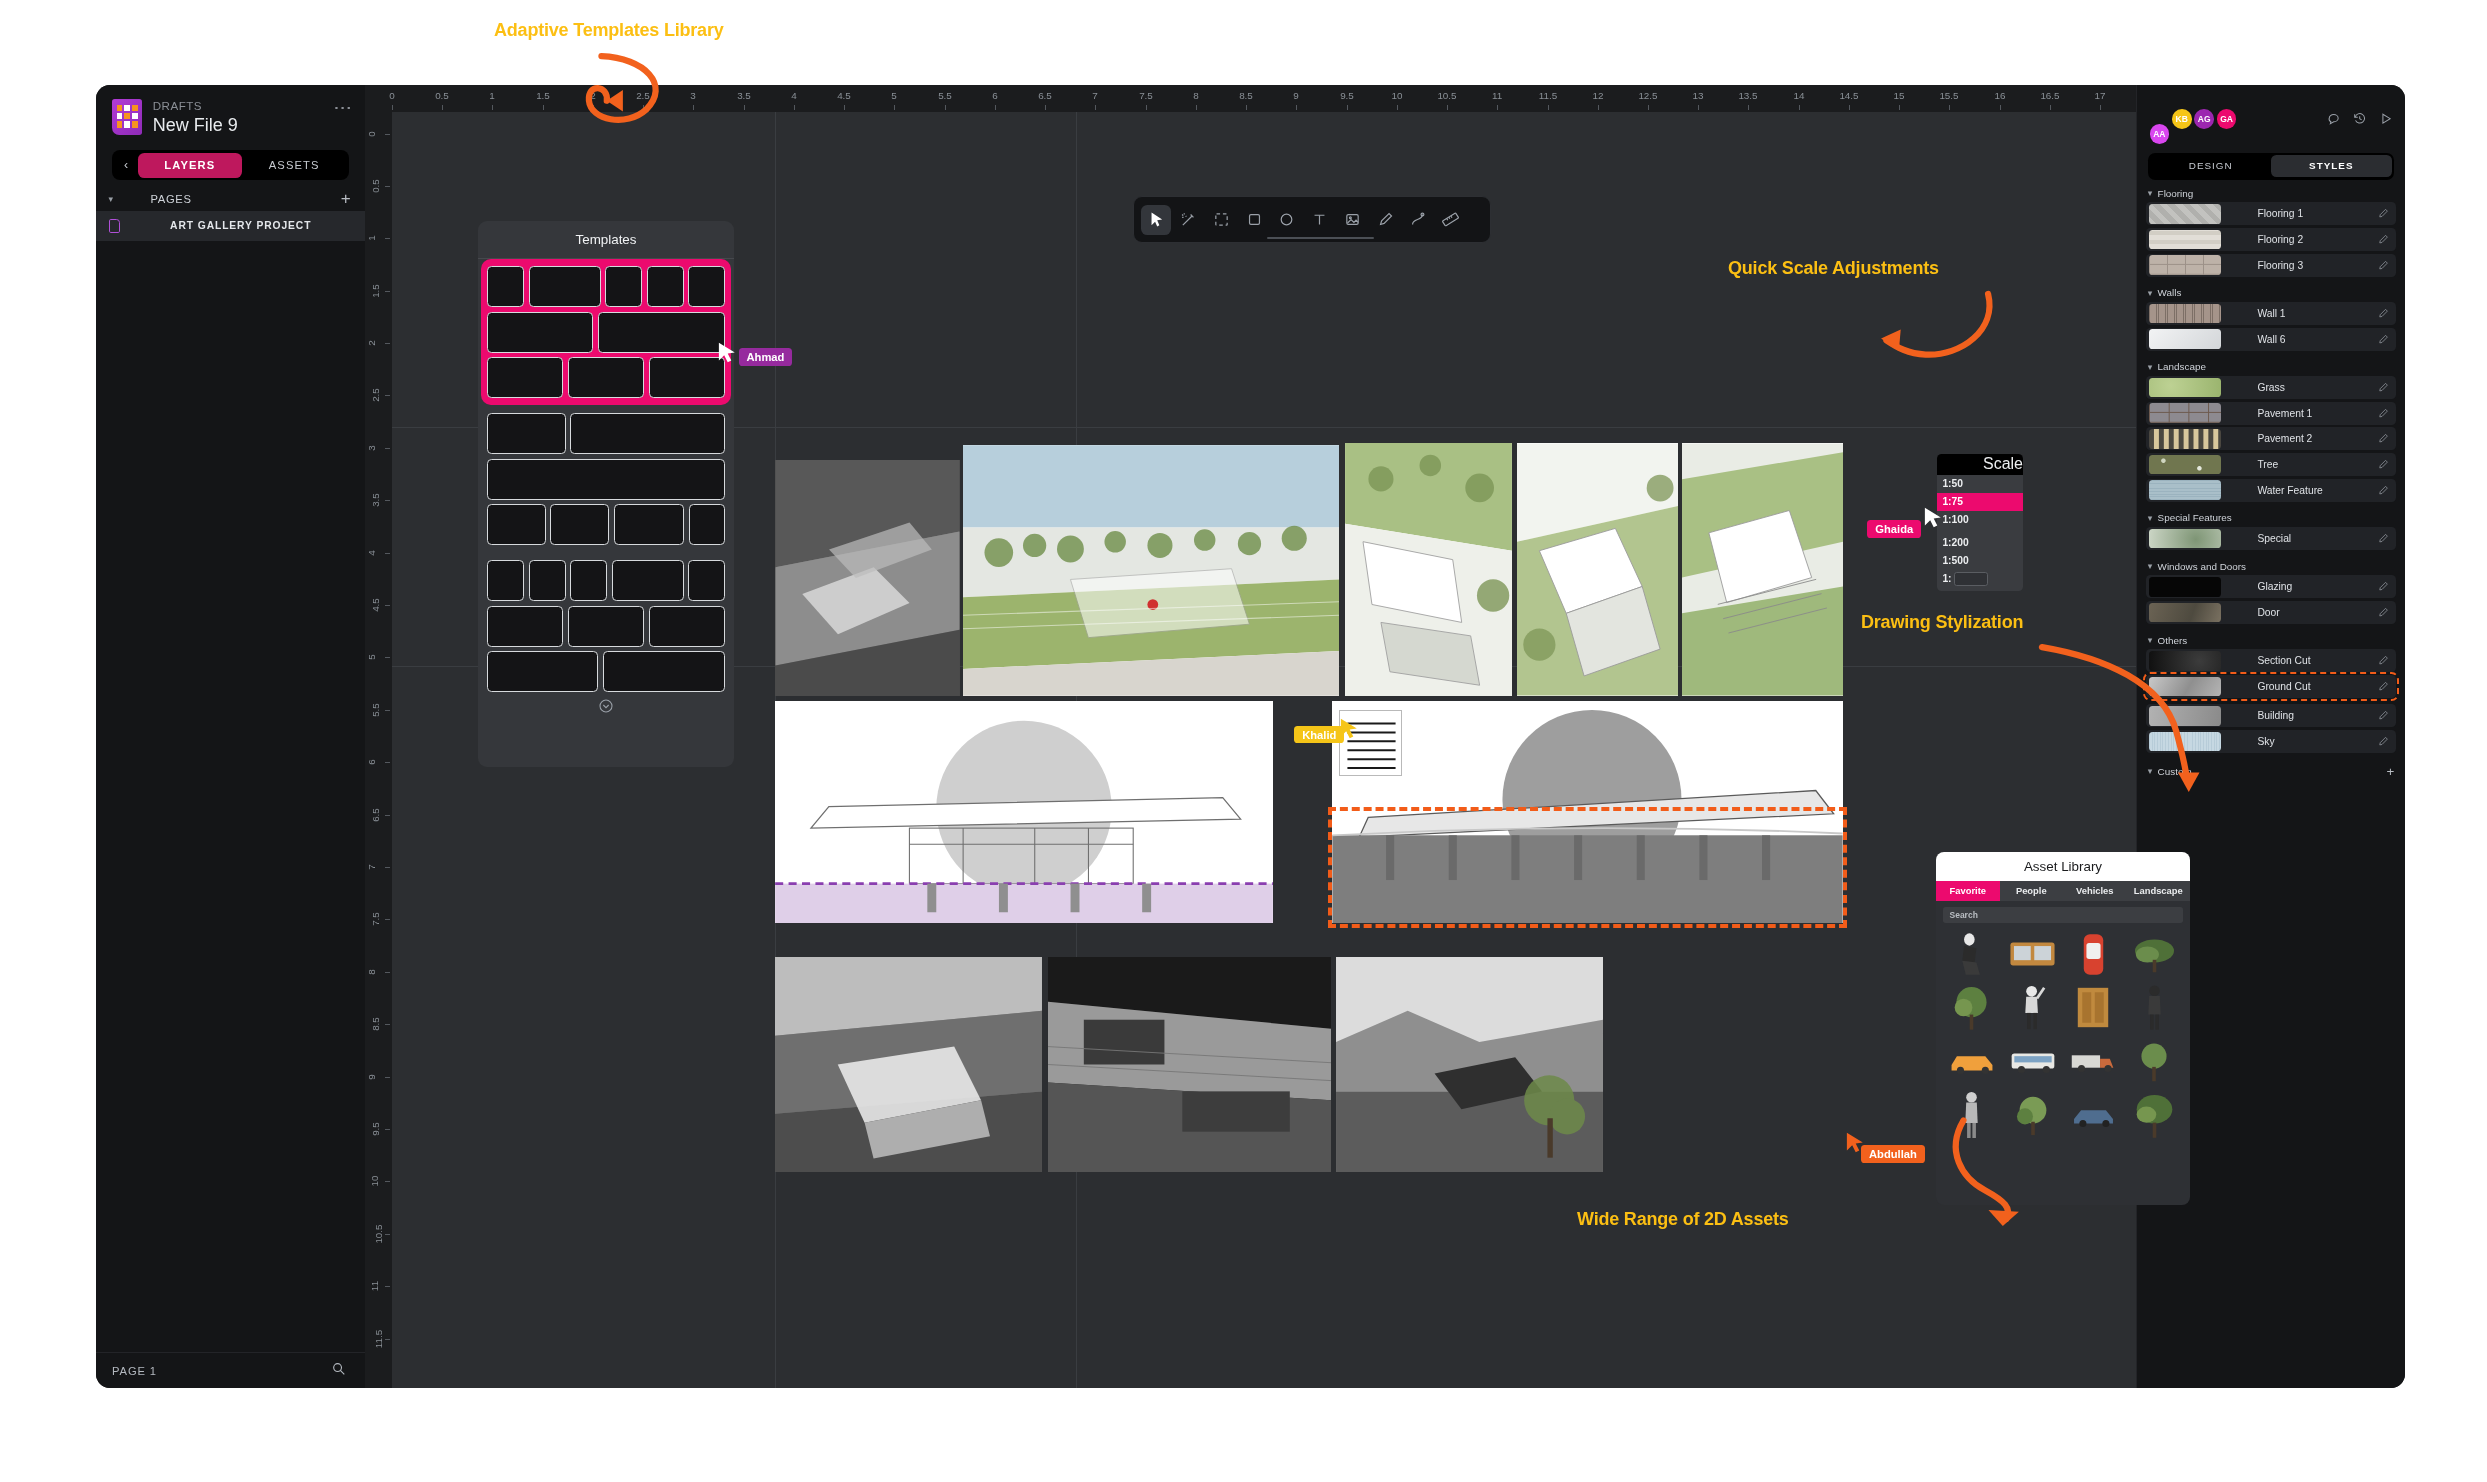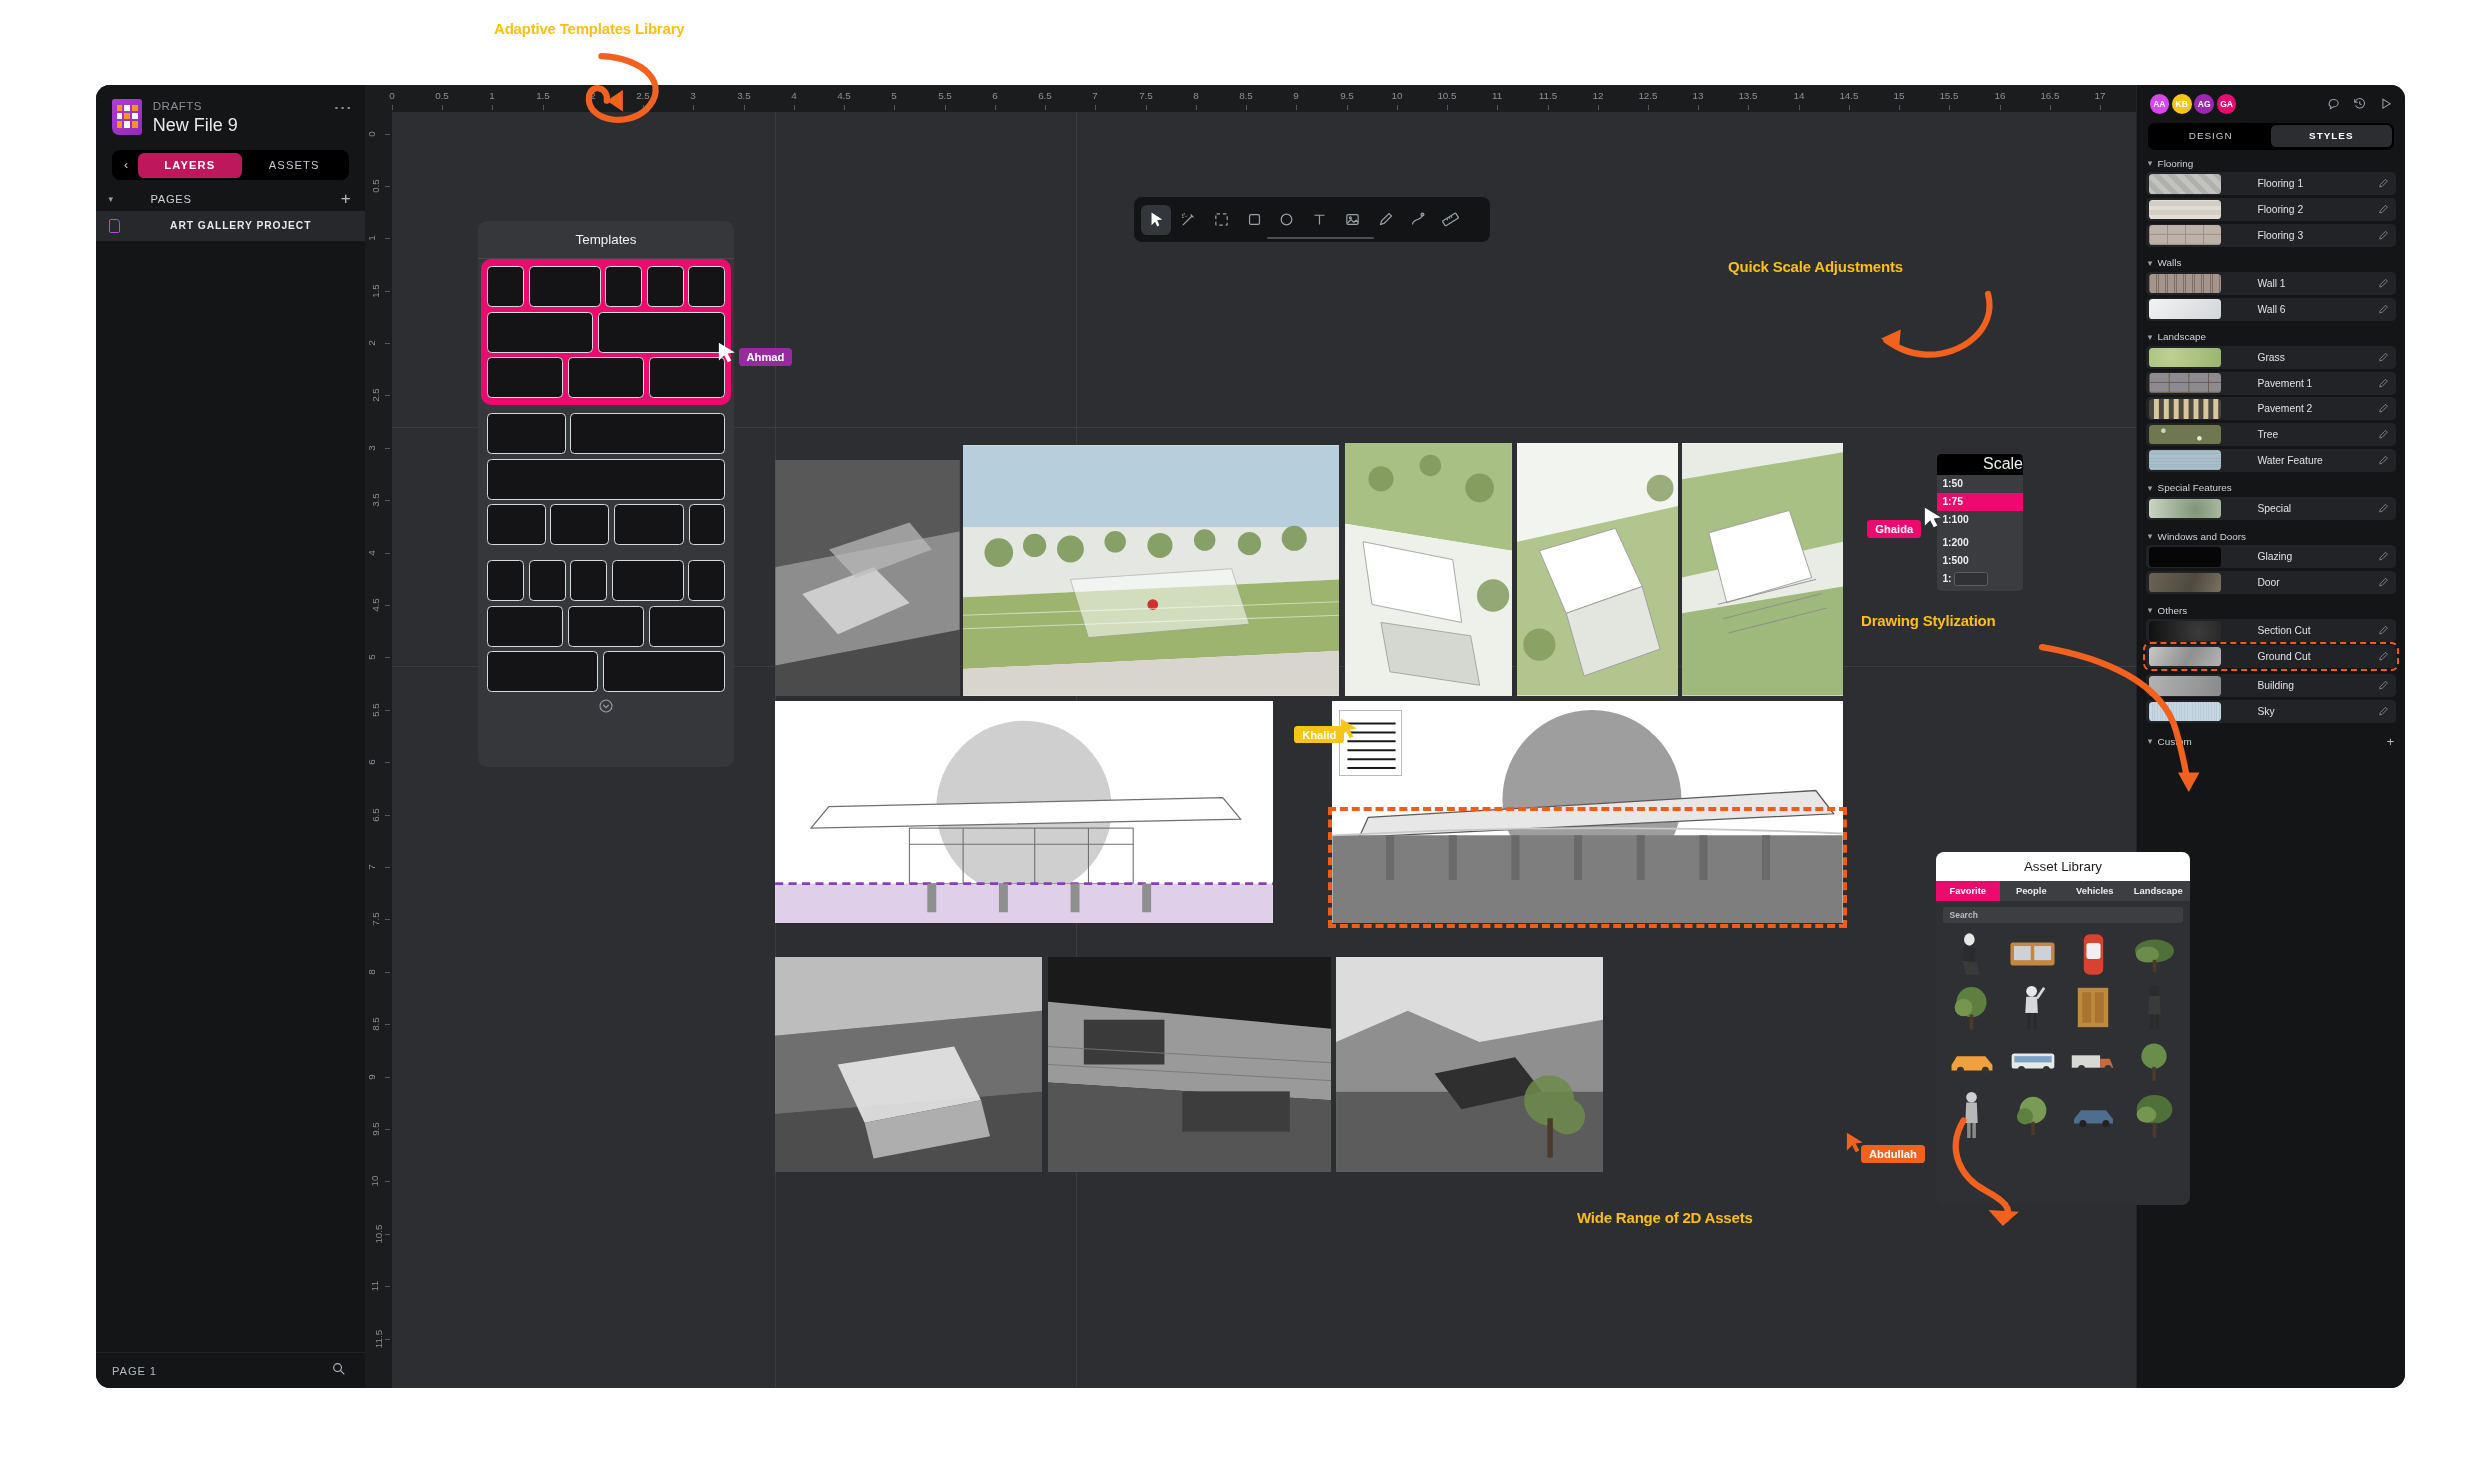--- a/index.html
+++ b/index.html
@@ -146,21 +146,21 @@
 
   
   .frame { position:absolute; overflow:hidden; background:#fff; }
 
   
   .curs { position:absolute; z-index:45; }
   .curs .tag { position:absolute; font-size:11.2px; font-weight:bold; color:#fff;
      padding:2.7px 8px; border-radius:3.6px; white-space:nowrap; }
 
   
-  .anno { position:absolute; color:#fcbf13; font-size:15px; font-weight:bold; z-index:60;
+  .anno { position:absolute; color:#fcbf13; font-size:18px; font-weight:bold; z-index:60;
      white-space:nowrap; letter-spacing:-0.2px; }
   .arrow-svg { position:absolute; z-index:59; pointer-events:none; }
 
   .dash-orange { position:absolute; outline:4.5px dashed #f25c19; z-index:44; }
 </style>
 </head>
 <body>
 
 <div id="root">
 
@@ -850,21 +850,21 @@
               <ellipse cx="23" cy="19" rx="20" ry="16" fill="#4f7038"></ellipse>
               <ellipse cx="14" cy="25" rx="11" ry="9" fill="#76964f"></ellipse>
               <rect x="21" y="34" width="4" height="17" fill="#4a3a2a"></rect>
             </svg>
         </div>
       </div>
     </div>
 
     <div id="right">
       <div class="rt-top">
-        <div class="av" style="background:#d946ef;">AA</div>
+        <div class="av" style="background:#d946ef;margin-top:30px;">AA</div>
         <div class="av" style="background:#f5c518;">KB</div>
         <div class="av" style="background:#9c27b0;">AG</div>
         <div class="av" style="background:#ec0a6e;">GA</div>
         <div class="icons">
           <span>
             <svg viewBox="0 0 24 24" fill="none" stroke="currentColor" stroke-width="1.8">
                 <path d="M4 11 a8 6.5 0 1 1 8 6.5 L6 21 L7 17.5 A7 6 0 0 1 4 11Z"></path>
               </svg>
           </span>
           <span>

